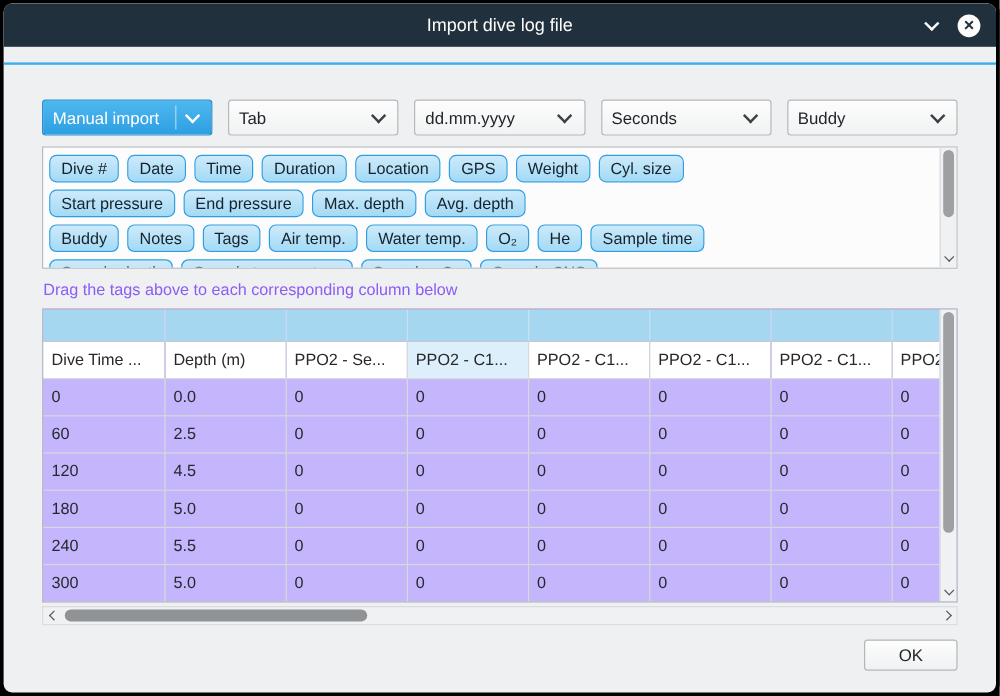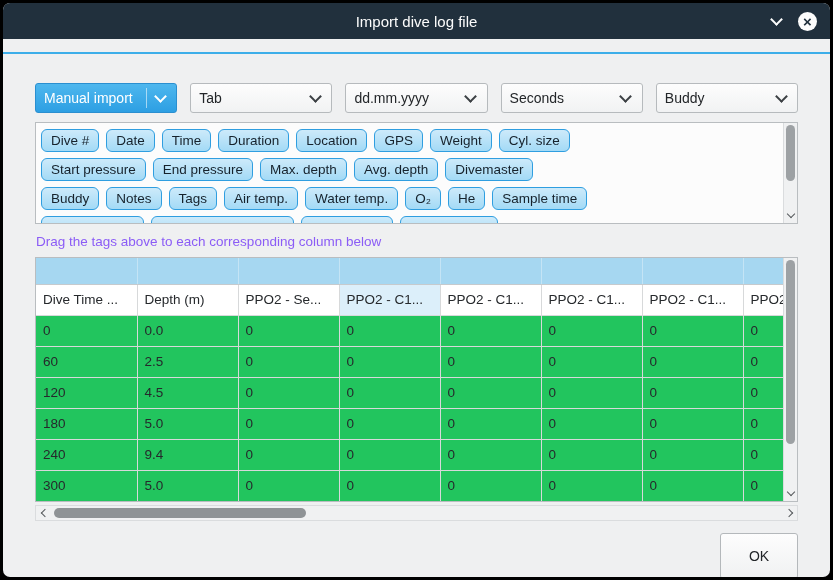--- a/index.html
+++ b/index.html
@@ -56,33 +56,33 @@
   .varrow{position:absolute;bottom:1px;left:0;right:0;height:13px;display:flex;align-items:center;justify-content:center;cursor:pointer;}
   .hscroll{margin-top:3px;height:16px;position:relative;background:#f0f1f2;border:1px solid #dadcde;box-sizing:border-box;flex:0 0 auto;}
   .hthumb{position:absolute;top:2px;bottom:2px;border-radius:5px;background:#8f9396;cursor:pointer;}
   .harrow{position:absolute;top:0;bottom:0;width:13px;display:flex;align-items:center;justify-content:center;cursor:pointer;}
   .harrow.l{left:1px;} .harrow.r{right:1px;}
 
   
   .instruction{margin:10px 1px 8px 1px;font-size:13.5px;color:#8b5cf6;flex:0 0 auto;}
 
   
-  .table-area{position:relative;height:245px;border:1px solid #b9bdc0;background:#22c55e;flex:0 0 auto;box-sizing:border-box;}
+  .table-area{position:relative;height:245px;border:1px solid #b9bdc0;background:#c4b5fd;flex:0 0 auto;box-sizing:border-box;}
   .table-clip{position:absolute;top:0;left:0;right:14px;bottom:0;overflow:hidden;}
   table{border-collapse:collapse;table-layout:fixed;width:808px;}
   th,td{width:101px;box-sizing:border-box;padding:0 7px;text-align:left;font-weight:normal;
     white-space:nowrap;overflow:hidden;font-size:13.5px;color:#26292c;}
   .drop-cell{height:26px;background:var(--drop-row-bg,#a6d7f1);border-right:1px solid #c4e4f5;border-bottom:1px solid #c6cacd;cursor:pointer;}
   .head-cell{height:31px;background:#fff;border-right:1px solid var(--table-grid,#d7d9da);border-bottom:1px solid var(--table-grid,#d7d9da);cursor:pointer;}
   .head-cell.hl{background:#dcEFfa;background:#dceffa;}
   td{height:31px;border-right:1px solid var(--table-grid,#d7d9da);border-bottom:1px solid var(--table-grid,#d7d9da);}
 
   
   .footer{margin-top:12px;display:flex;justify-content:flex-end;gap:9px;flex:0 0 auto;}
-  .btn{height:46px;min-width:78px;padding:0 18px;border:1px solid #b4b8bb;border-radius:3px;
+  .btn{height:26px;min-width:78px;padding:0 18px;border:1px solid #b4b8bb;border-radius:3px;
     background:linear-gradient(#fdfdfd,#f0f1f2);font-size:14px;color:#232629;font-family:inherit;cursor:pointer;}
 </style>
 </head>
 <body>
 
 <div class="frame">
   <div class="window">
 
     <div class="titlebar">
       <div class="title">Import dive log file</div>
@@ -140,21 +140,20 @@
               <span class="tag">Location</span>
               <span class="tag">GPS</span>
               <span class="tag">Weight</span>
               <span class="tag">Cyl. size</span>
             </div>
             <div class="tag-row">
               <span class="tag">Start pressure</span>
               <span class="tag">End pressure</span>
               <span class="tag">Max. depth</span>
               <span class="tag">Avg. depth</span>
-              <span class="tag">Divemaster</span>
             </div>
             <div class="tag-row">
               <span class="tag">Buddy</span>
               <span class="tag">Notes</span>
               <span class="tag">Tags</span>
               <span class="tag">Air temp.</span>
               <span class="tag">Water temp.</span>
               <span class="tag">O₂</span>
               <span class="tag">He</span>
               <span class="tag">Sample time</span>
@@ -237,21 +236,21 @@
                   <td>5.0</td>
                   <td>0</td>
                   <td>0</td>
                   <td>0</td>
                   <td>0</td>
                   <td>0</td>
                   <td>0</td>
                 </tr>
                 <tr>
                   <td>240</td>
-                  <td>9.4</td>
+                  <td>5.5</td>
                   <td>0</td>
                   <td>0</td>
                   <td>0</td>
                   <td>0</td>
                   <td>0</td>
                   <td>0</td>
                 </tr>
                 <tr>
                   <td>300</td>
                   <td>5.0</td>

